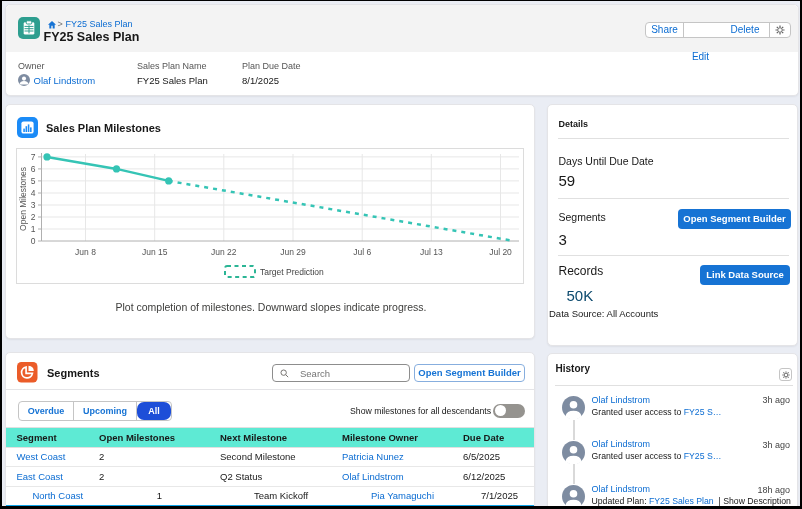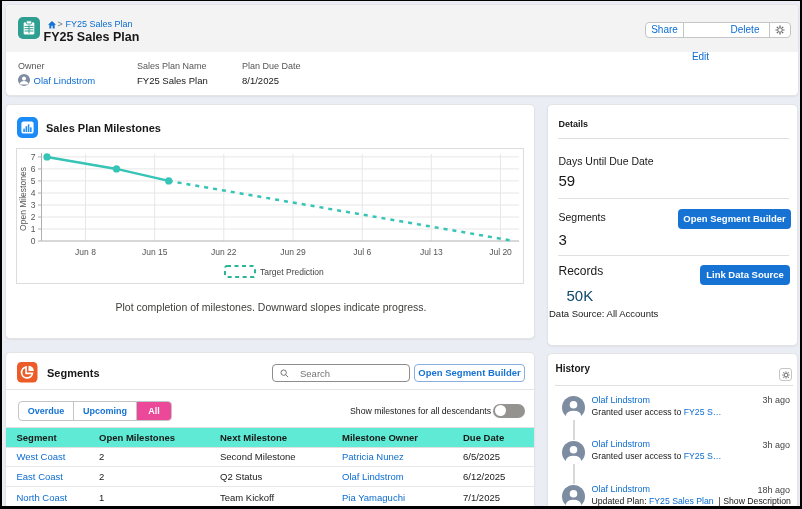--- a/index.html
+++ b/index.html
@@ -184,21 +184,21 @@
         <line x1="10.2" y1="10.2" x2="14.5" y2="14.5" stroke="#706e6b" stroke-width="1.7"></line>
       </svg>
     <span class="abs" style="left:27px;top:3px;font-size:9.5px;color:#747474;">Search</span>
   </div>
   <a class="abs" style="left:408px;top:11px;width:111px;height:17.5px;border:1px solid #87aede;border-radius:4px;background:#fff;font-size:9.5px;font-weight:bold;text-align:center;line-height:16px;color:#1673d4;white-space:nowrap;">Open Segment Builder</a>
   <div class="abs" style="left:0;top:36px;width:530px;border-top:1px solid #e4e4e7;"></div>
 
   <div class="abs" style="left:12px;top:48px;height:20px;display:flex;border:1px solid #c5c5c5;border-radius:4px;overflow:hidden;background:#fff;font-size:9px;font-weight:bold;line-height:18px;text-align:center;">
     <span style="display:block;width:55px;color:#1673d4;border-right:1px solid #c5c5c5;">Overdue</span>
     <span style="display:block;width:63px;color:#1673d4;border-right:1px solid #c5c5c5;">Upcoming</span>
-    <span style="display:block;width:34px;color:#fff;background:#ec4899;">All</span>
+    <span style="display:block;width:34px;color:#fff;background:#1d4ed8;border-radius:7px;">All</span>
   </div>
   <div class="abs" style="left:344px;top:53px;font-size:8.7px;color:#181818;white-space:nowrap;">Show milestones for all descendants</div>
   <div class="abs" style="left:487px;top:50.5px;width:32px;height:14px;border-radius:7px;background:#95938f;">
     <div class="abs" style="left:1.5px;top:1.5px;width:11px;height:11px;border-radius:50%;background:#fff;"></div>
   </div>
 
   <table style="position:absolute;left:0;top:73.5px;width:530px;border-collapse:collapse;font-size:9.5px;color:#181818;">
     <tbody>
         <tr style="background:#5eead4;height:20px;font-size:9.5px;">
       <th style="text-align:left;border-top:1px solid #e0e0e0;border-bottom:1px solid #e0e0e0;padding-left:10.5px;width:93px;">Segment</th>
@@ -214,21 +214,21 @@
           <td><a>Patricia Nunez</a></td>
           <td>6/5/2025</td>
     </tr>
     <tr style="height:19.5px;border-bottom:1px solid #e8e8e8;">
       <td style="padding-left:10.5px;"><a>East Coast</a></td>
           <td>2</td>
           <td>Q2 Status</td>
           <td><a>Olaf Lindstrom</a></td>
           <td>6/12/2025</td>
     </tr>
-    <tr style="height:22px;border-bottom:1px solid #0ea5e9;">
+    <tr style="height:22px;border-bottom:6px solid #0ea5e9;text-align:center;">
       <td style="padding-left:10.5px;"><a>North Coast</a></td>
           <td>1</td>
           <td>Team Kickoff</td>
           <td><a>Pia Yamaguchi</a></td>
           <td>7/1/2025</td>
     </tr>
   </tbody>
     </table>
 </div>
 

